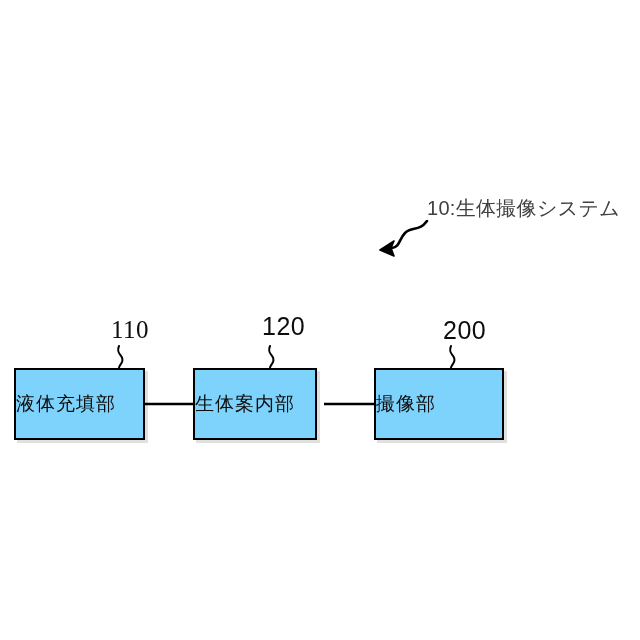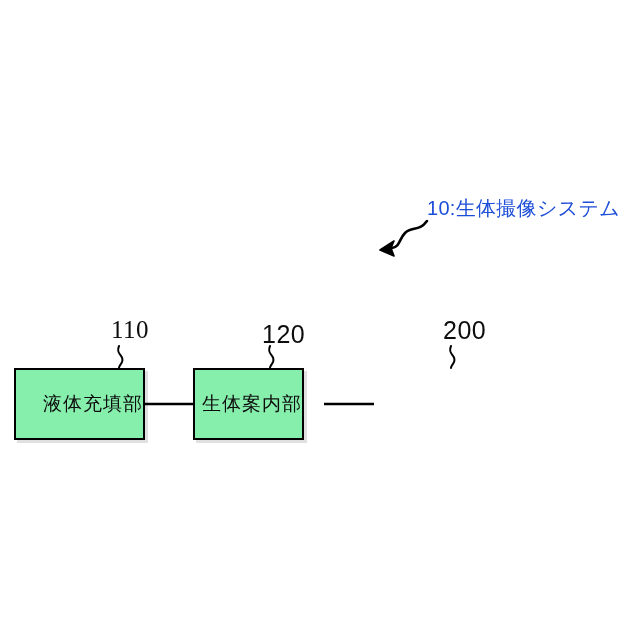--- a/index.html
+++ b/index.html
@@ -20,67 +20,67 @@
 
   
   .system-label {
     position: absolute;
     left: 427px;
     top: 196px;
     font-size: 20px;
     line-height: 24px;
     letter-spacing: 0.3px;
     white-space: nowrap;
-    color: #1d4ed8;
+    color: #404040;
   }
 
   
   #vector-layer {
     position: absolute;
     left: 0;
     top: 0;
     width: 640px;
     height: 640px;
     pointer-events: none;
   }
 
   
   .block {
     position: absolute;
     box-sizing: border-box;
-    background: #86efac;
+    background: #7dd3fc;
     border: 2.5px solid #000000;
     display: flex;
     align-items: center;
-    justify-content: flex-end;
+    justify-content: flex-start;
     box-shadow: 3px 3px 0 0 rgba(0,0,0,0.12);
   }
   .block .block-label {
     font-size: 19px;
     line-height: 22px;
     letter-spacing: 1px;
     white-space: nowrap;
     color: #0d0d0d;
   }
 
   #block-110 { left: 14px;  top: 368px; width: 131px; height: 72px; }
-  #block-120 { left: 193px; top: 368px; width: 111px; height: 72px; }
+  #block-120 { left: 193px; top: 368px; width: 124px; height: 72px; }
   #block-130 { left: 374px; top: 368px; width: 130px; height: 72px; }
 
   
   .ref-num {
     position: absolute;
     font-size: 25px;
     line-height: 28px;
     letter-spacing: 0.5px;
     color: #0d0d0d;
     white-space: nowrap;
   }
   #ref-110 { left: 111px; top: 316px; font-family: Liberation Serif, serif; }
-  #ref-120 { left: 262px; top: 320px; }
+  #ref-120 { left: 262px; top: 312px; }
   #ref-130 { left: 443px; top: 316px; }
 </style>
 </head>
 <body>
 
 <div id="canvas">
 
   <div class="system-label">10:生体撮像システム</div>
 
   <svg id="vector-layer" viewBox="0 0 640 640">
@@ -106,14 +106,17 @@
   <div class="ref-num" id="ref-130">200</div>
 
   <div class="block" id="block-110">
     <span class="block-label">液体充填部</span>
   </div>
 
   <div class="block" id="block-120">
     <span class="block-label">生体案内部</span>
   </div>
 
+  <div class="block" id="block-130">
+    <span class="block-label">撮像部</span>
+  </div>
 
 </div>
 
 </body></html>

